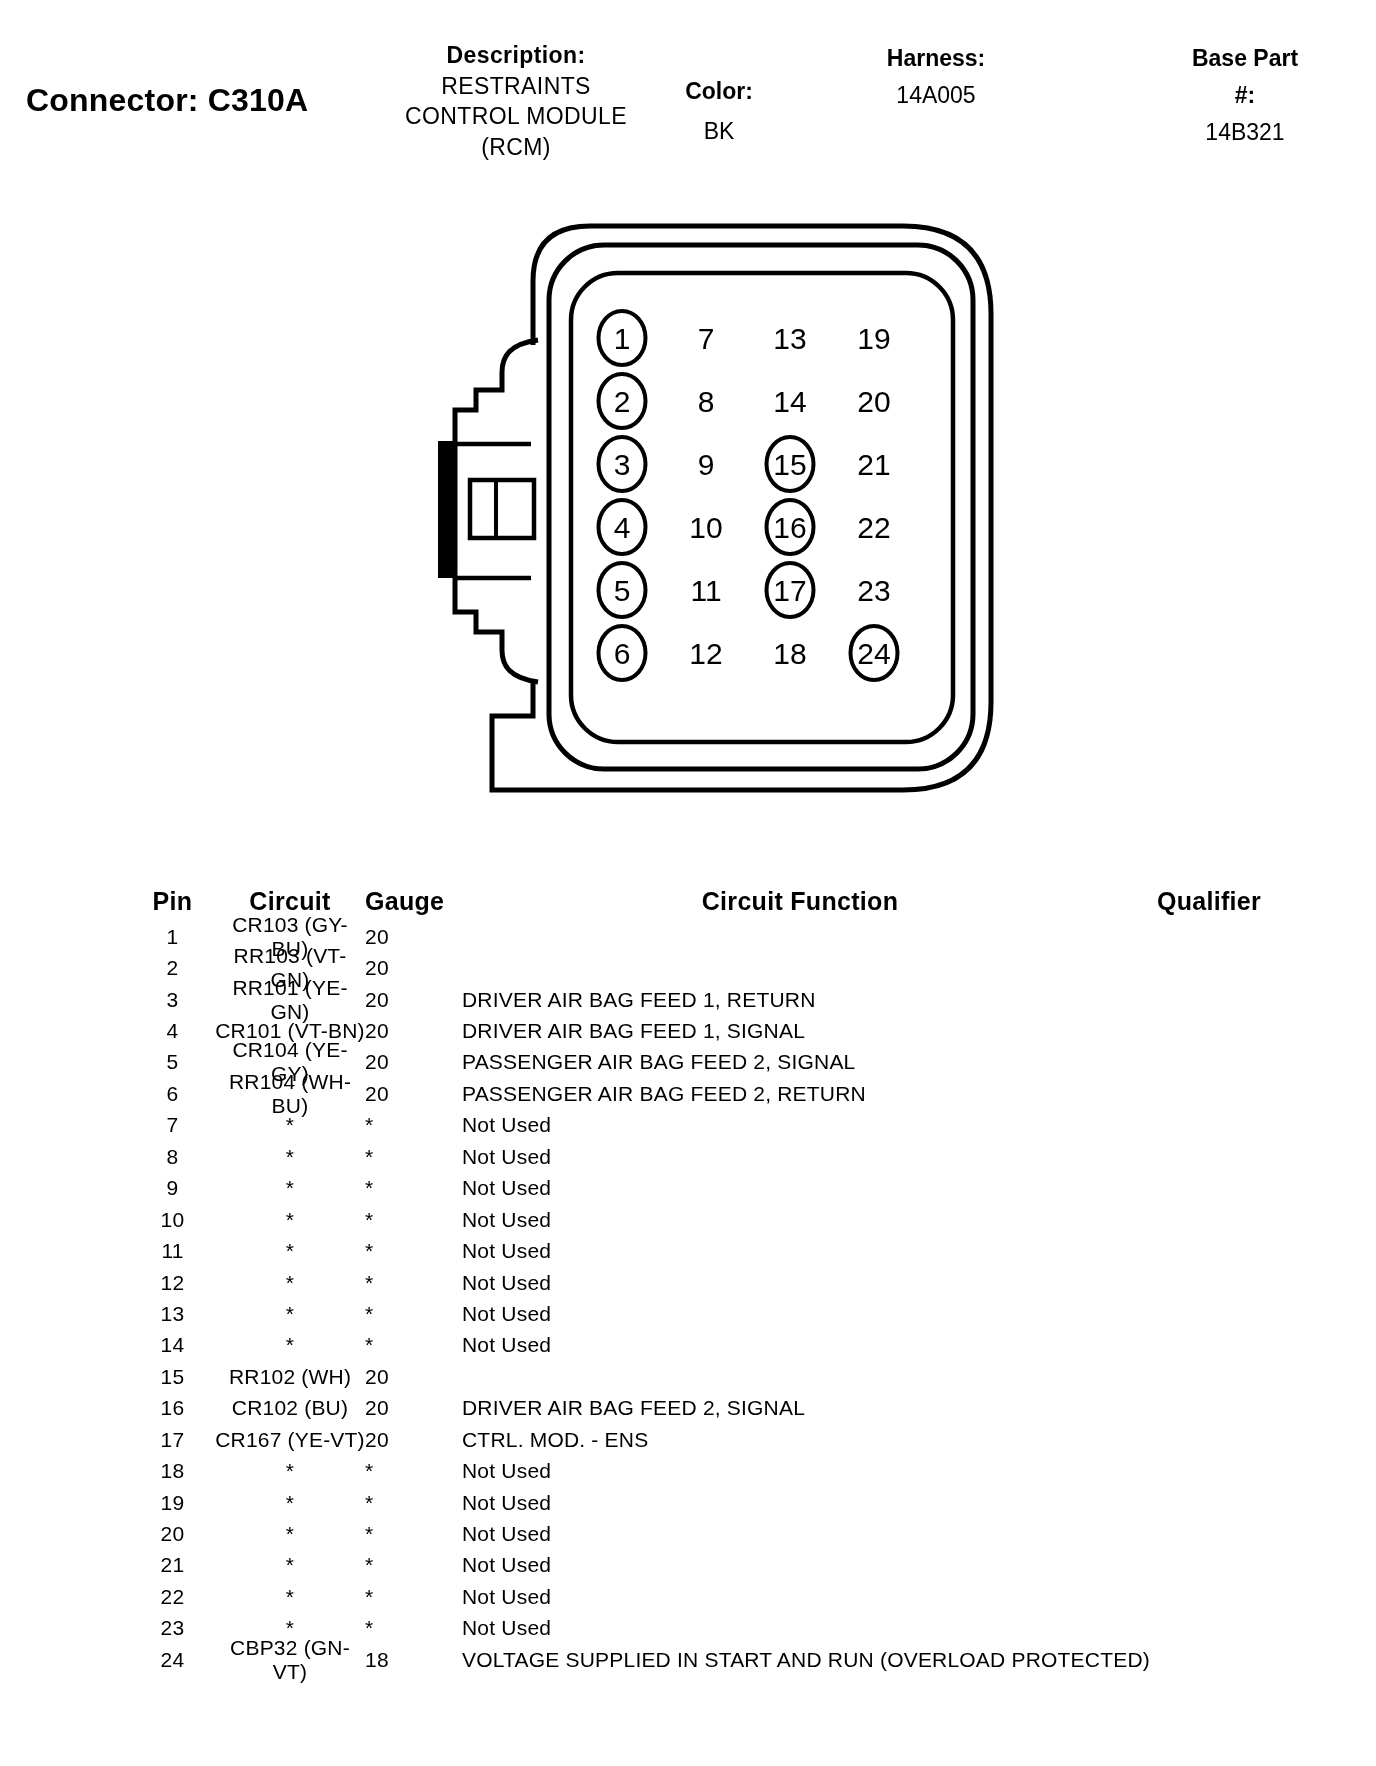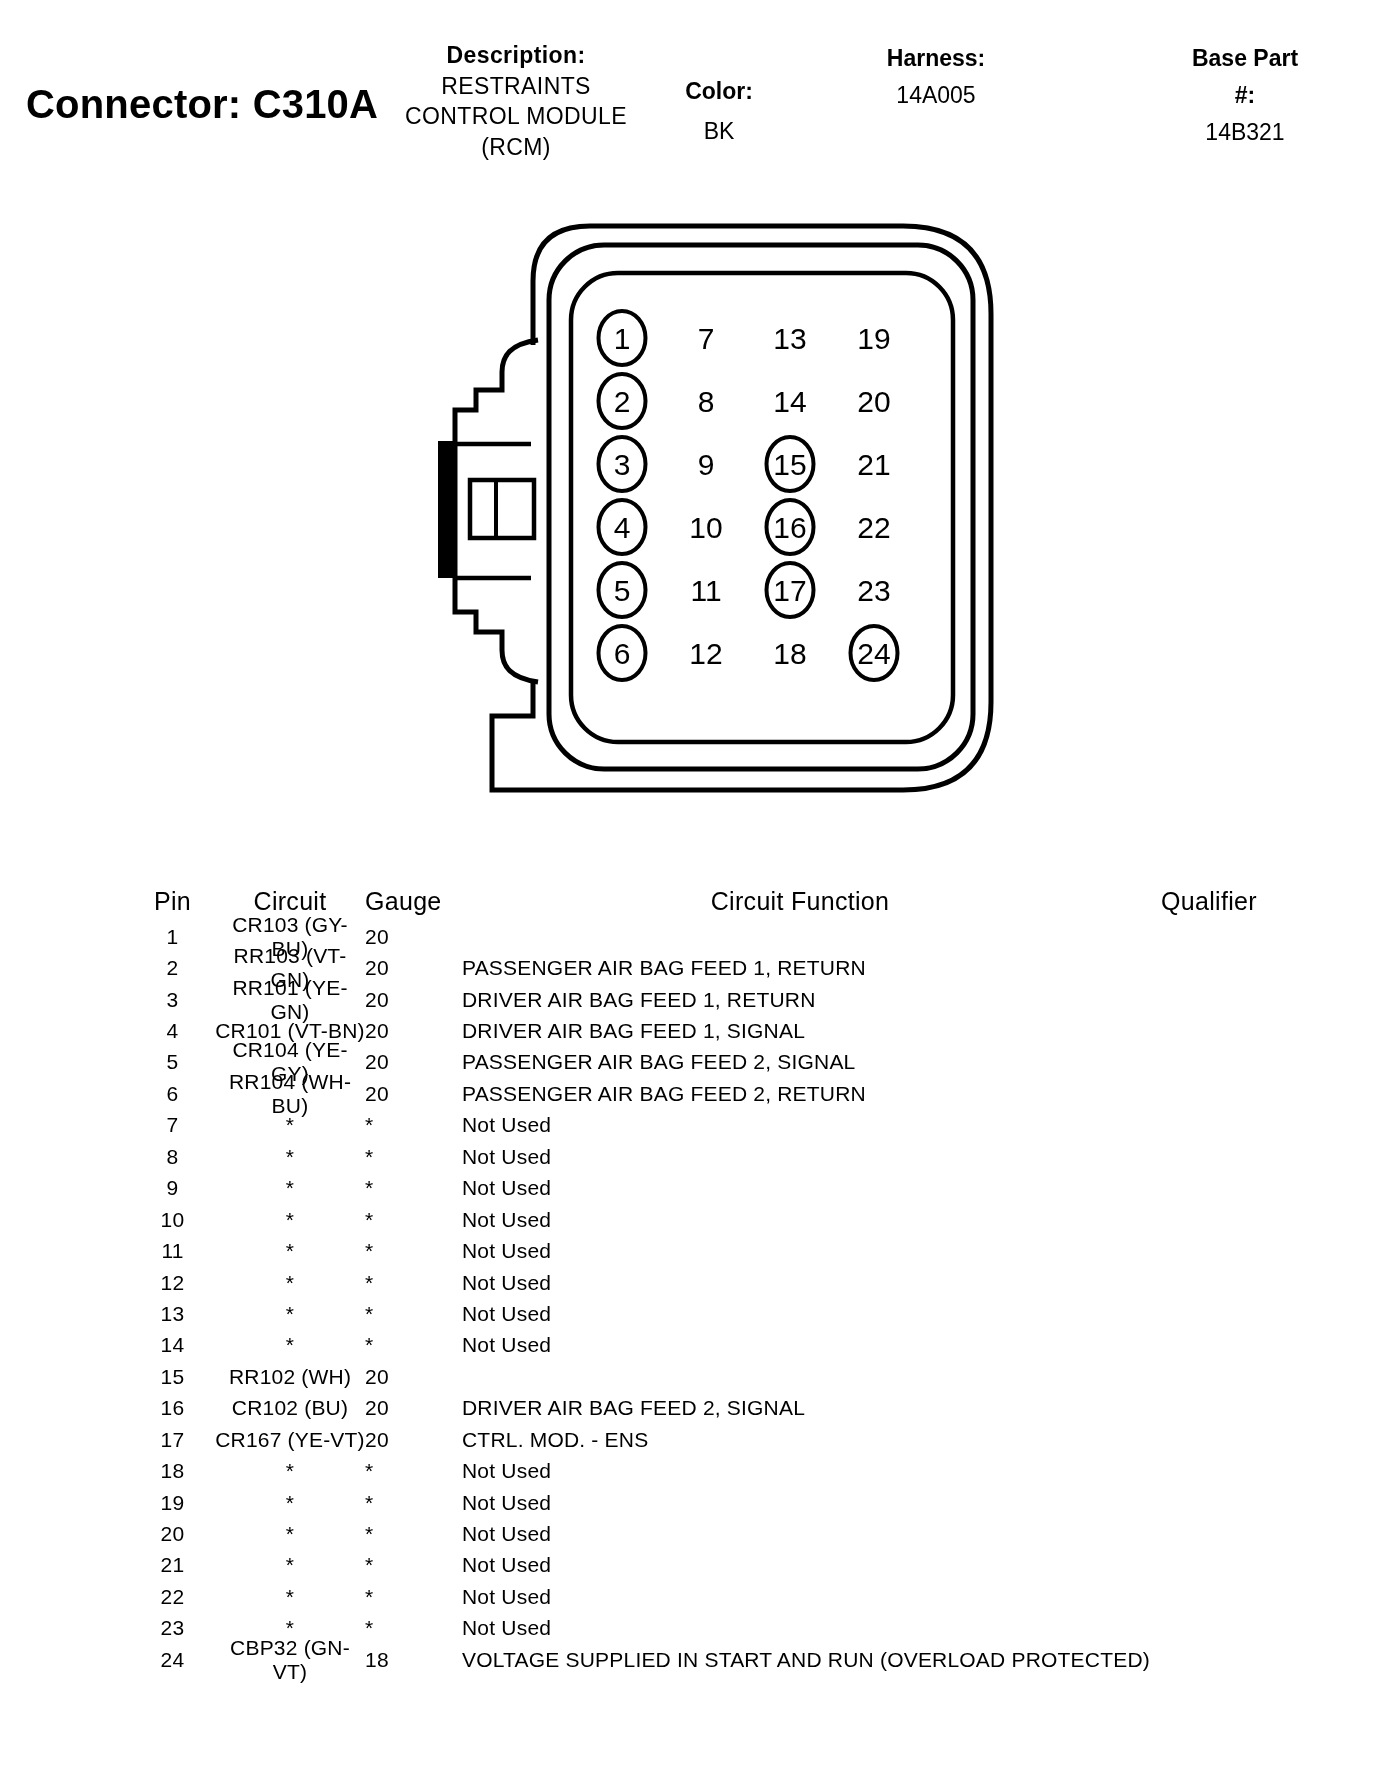--- a/index.html
+++ b/index.html
@@ -9,30 +9,30 @@
     background:#ffffff;
     font-family:"Liberation Sans", sans-serif;
     color:#000000;
     overflow:hidden;
   }
   .abs{position:absolute;}
   .ctr{transform:translateX(-50%);text-align:center;}
   .b{font-weight:bold;}
 
   
-  .connector-title{left:26px;top:82px;font-size:40px;font-weight:bold;letter-spacing:0.2px;}
+  .connector-title{left:26px;top:82px;font-size:32px;font-weight:bold;letter-spacing:0.2px;}
   .desc-block{left:516px;top:40px;line-height:30.5px;font-size:23px;letter-spacing:0.4px;}
   .desc-label{font-size:23px;font-weight:bold;}
   .color-block{left:719px;top:71px;line-height:40px;font-size:23px;}
   .harness-block{left:936px;top:40px;line-height:37px;font-size:23px;}
   .basepart-block{left:1245px;top:40px;line-height:37px;font-size:23px;}
 
   
   .tbl-row{display:flex;align-items:center;}
-  .tbl-header{left:130px;top:886px;height:30px;font-size:25px;font-weight:normal;letter-spacing:0.3px;}
+  .tbl-header{left:130px;top:886px;height:30px;font-size:25px;font-weight:bold;letter-spacing:0.3px;}
   .tbl-body{left:130px;top:921px;font-size:21px;letter-spacing:0.2px;}
   .tbl-body .tbl-row{height:31.45px;}
   .c-pin{width:85px;text-align:center;flex:none;}
   .c-circuit{width:150px;text-align:center;flex:none;}
   .c-gauge{width:95px;text-align:left;flex:none;}
   .c-fn{width:680px;text-align:left;padding-left:2px;flex:none;white-space:nowrap;}
   .c-fn-h{text-align:center;padding-left:0;}
   .c-qual{width:138px;text-align:center;flex:none;}
 
   svg text{font-family:"Liberation Sans", sans-serif;}
@@ -135,21 +135,20 @@
       <div class="tbl-row">
         <div class="c-pin">1</div>
         <div class="c-circuit">CR103 (GY-BU)</div>
         <div class="c-gauge">20</div>
         <div class="c-qual"></div>
       </div>
       <div class="tbl-row">
         <div class="c-pin">2</div>
         <div class="c-circuit">RR103 (VT-GN)</div>
         <div class="c-gauge">20</div>
-        <div class="c-fn">PASSENGER AIR BAG FEED 1, RETURN</div>
         <div class="c-qual"></div>
       </div>
       <div class="tbl-row">
         <div class="c-pin">3</div>
         <div class="c-circuit">RR101 (YE-GN)</div>
         <div class="c-gauge">20</div>
         <div class="c-fn">DRIVER AIR BAG FEED 1, RETURN</div>
         <div class="c-qual"></div>
       </div>
       <div class="tbl-row">

